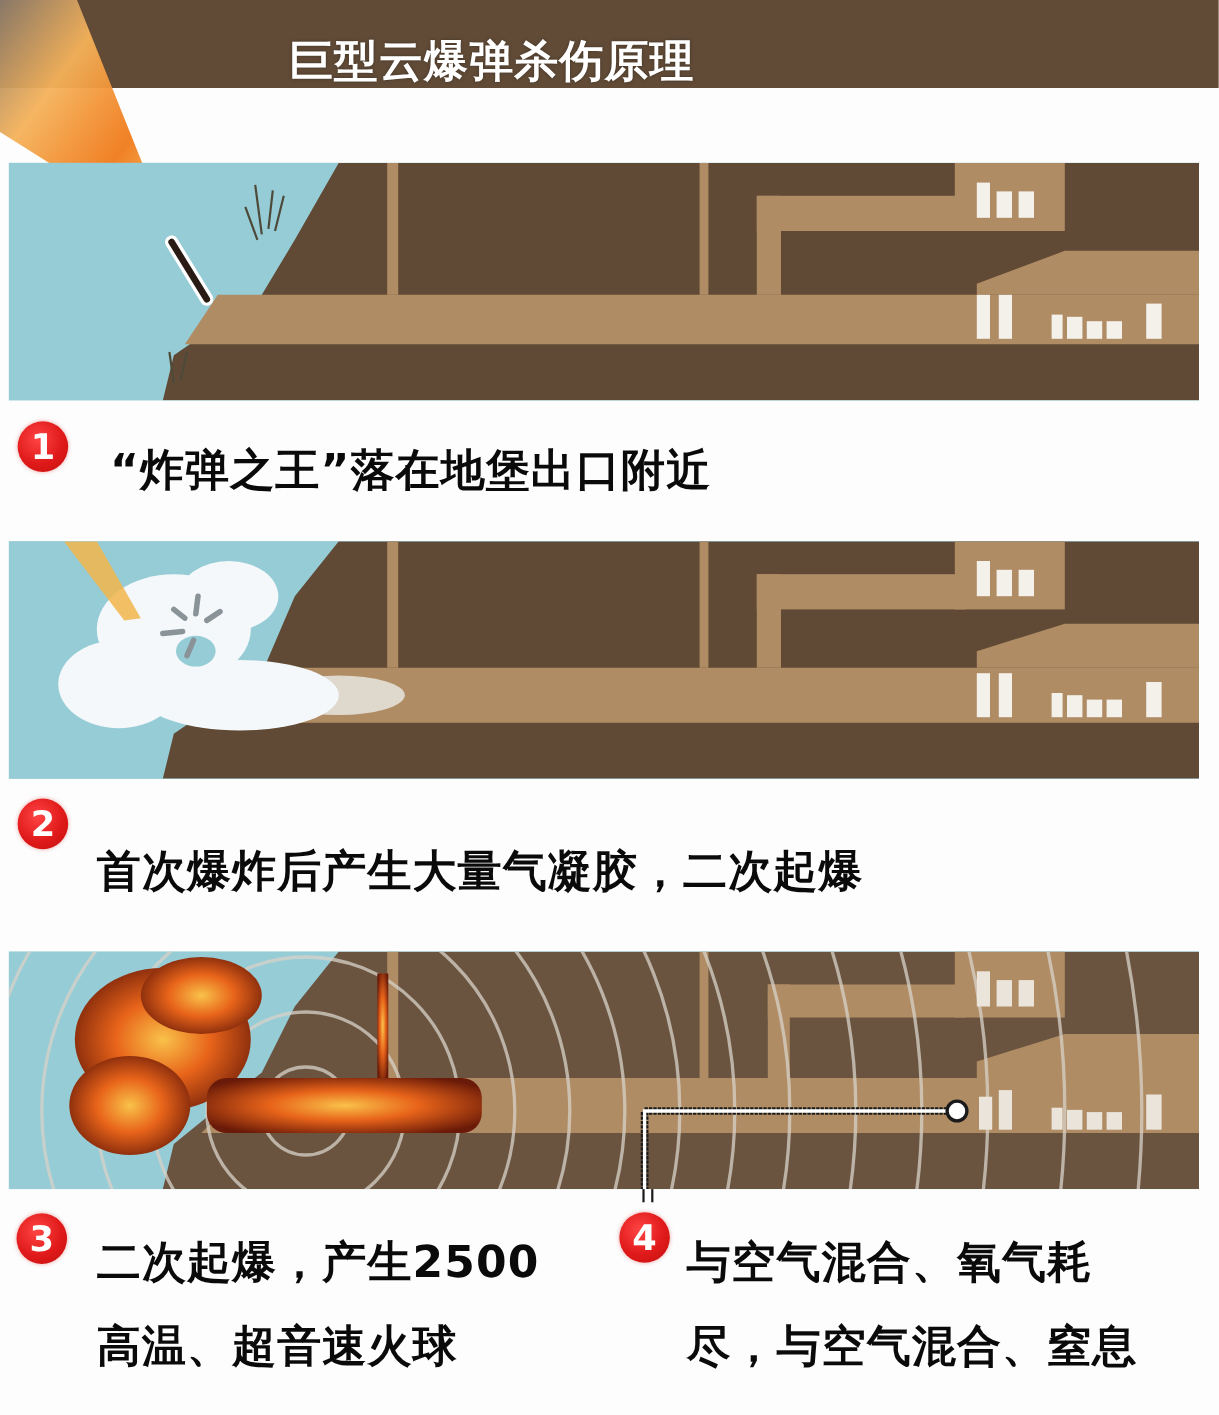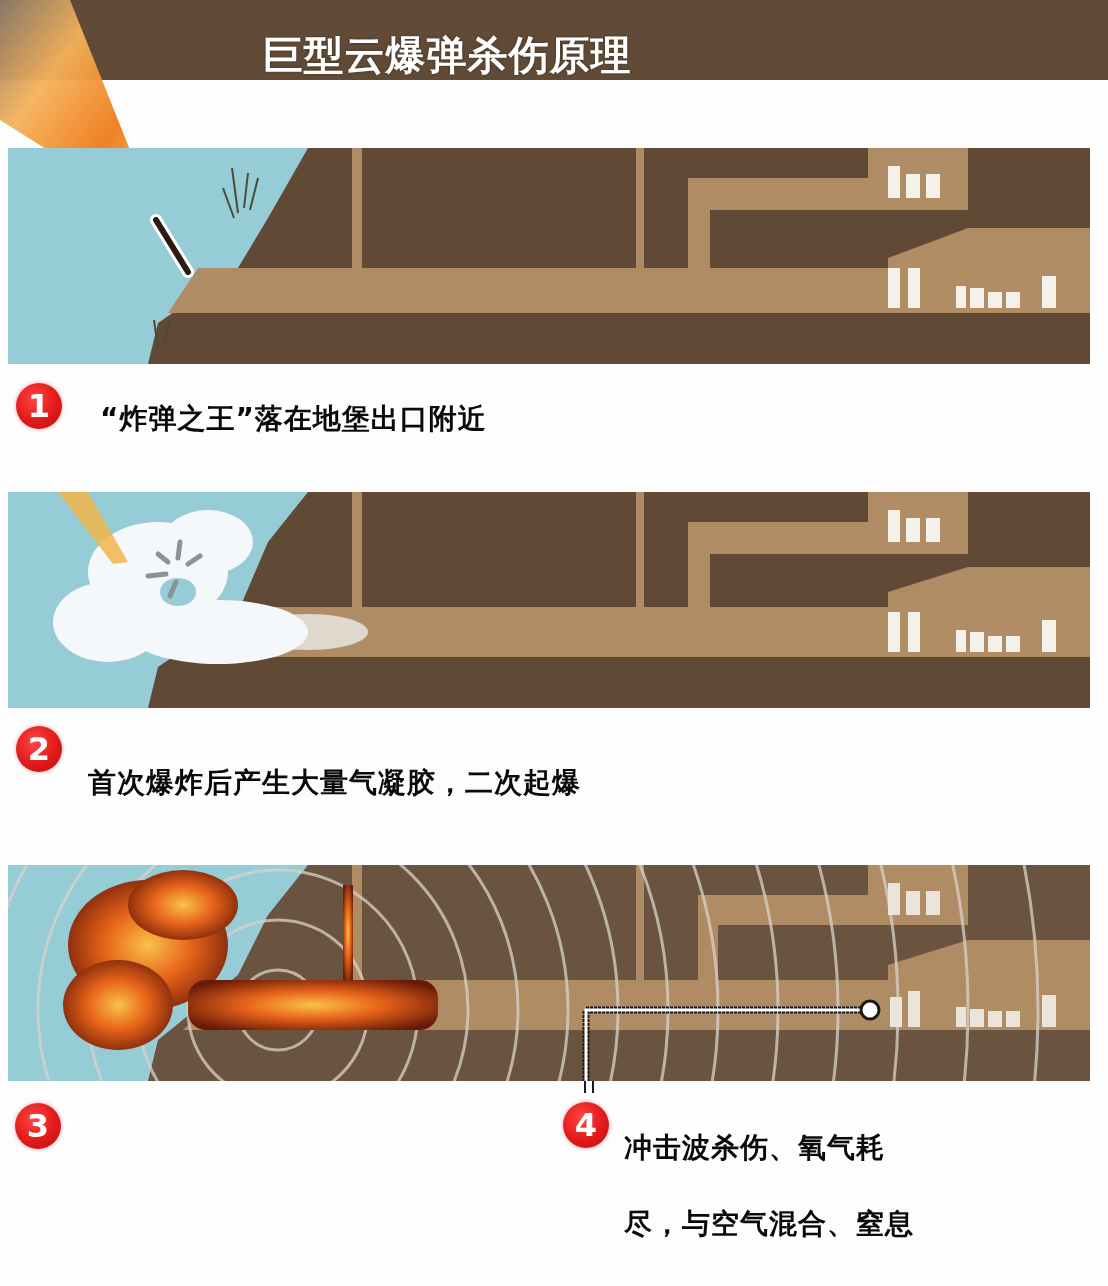--- a/index.html
+++ b/index.html
@@ -27,21 +27,21 @@
     background: #96ccd6;
   }
   .panel svg { display: block; }
   .badge {
     position: absolute; width: 46px; height: 46px; border-radius: 50%;
     background: radial-gradient(circle at 40% 35%, #f44 0%, #e01a1a 55%, #c40e0e 100%);
     color: #fff; font-weight: bold; font-size: 32px; text-align: center; line-height: 46px;
     box-shadow: 0 0 4px rgba(200,0,0,0.35);
   }
   .caption {
-    position: absolute; color: #0a0a0a; font-weight: bold; font-size: 28px;
+    position: absolute; color: #0a0a0a; font-weight: bold; font-size: 40px;
     letter-spacing: 1px; white-space: nowrap;
   }
   .caption.multi { line-height: 76px; white-space: normal; }
 </style>
 </head>
 <body>
 
 <div class="header-band"></div>
 <svg class="flame" viewBox="0 0 170 210">
   <defs>
@@ -205,19 +205,21 @@
         <rect x="998" y="146" width="14" height="16"></rect>
       <rect x="1034" y="130" width="14" height="32"></rect>
     </g>
   </svg>
 </div>
 
 <div style="position:absolute;left:584px;top:1081px;width:6px;height:12px;background:#fff;border-left:2px solid #1a1a1a;border-right:2px solid #1a1a1a;"></div>
 
 <div class="badge" style="left:15px;top:1103px;">3</div>
 <div class="caption multi" style="left:88px;top:1110px;">
+  <div>二次起爆，产生2500</div>
+  <div>高温、超音速火球</div>
 </div>
 
 <div class="badge" style="left:563px;top:1102px;">4</div>
 <div class="caption multi" style="left:624px;top:1110px;">
-  <div>冲击波杀伤、氧气耗</div>
+  <div>与空气混合、氧气耗</div>
   <div>尽，与空气混合、窒息</div>
 </div>
 
 </body></html>

